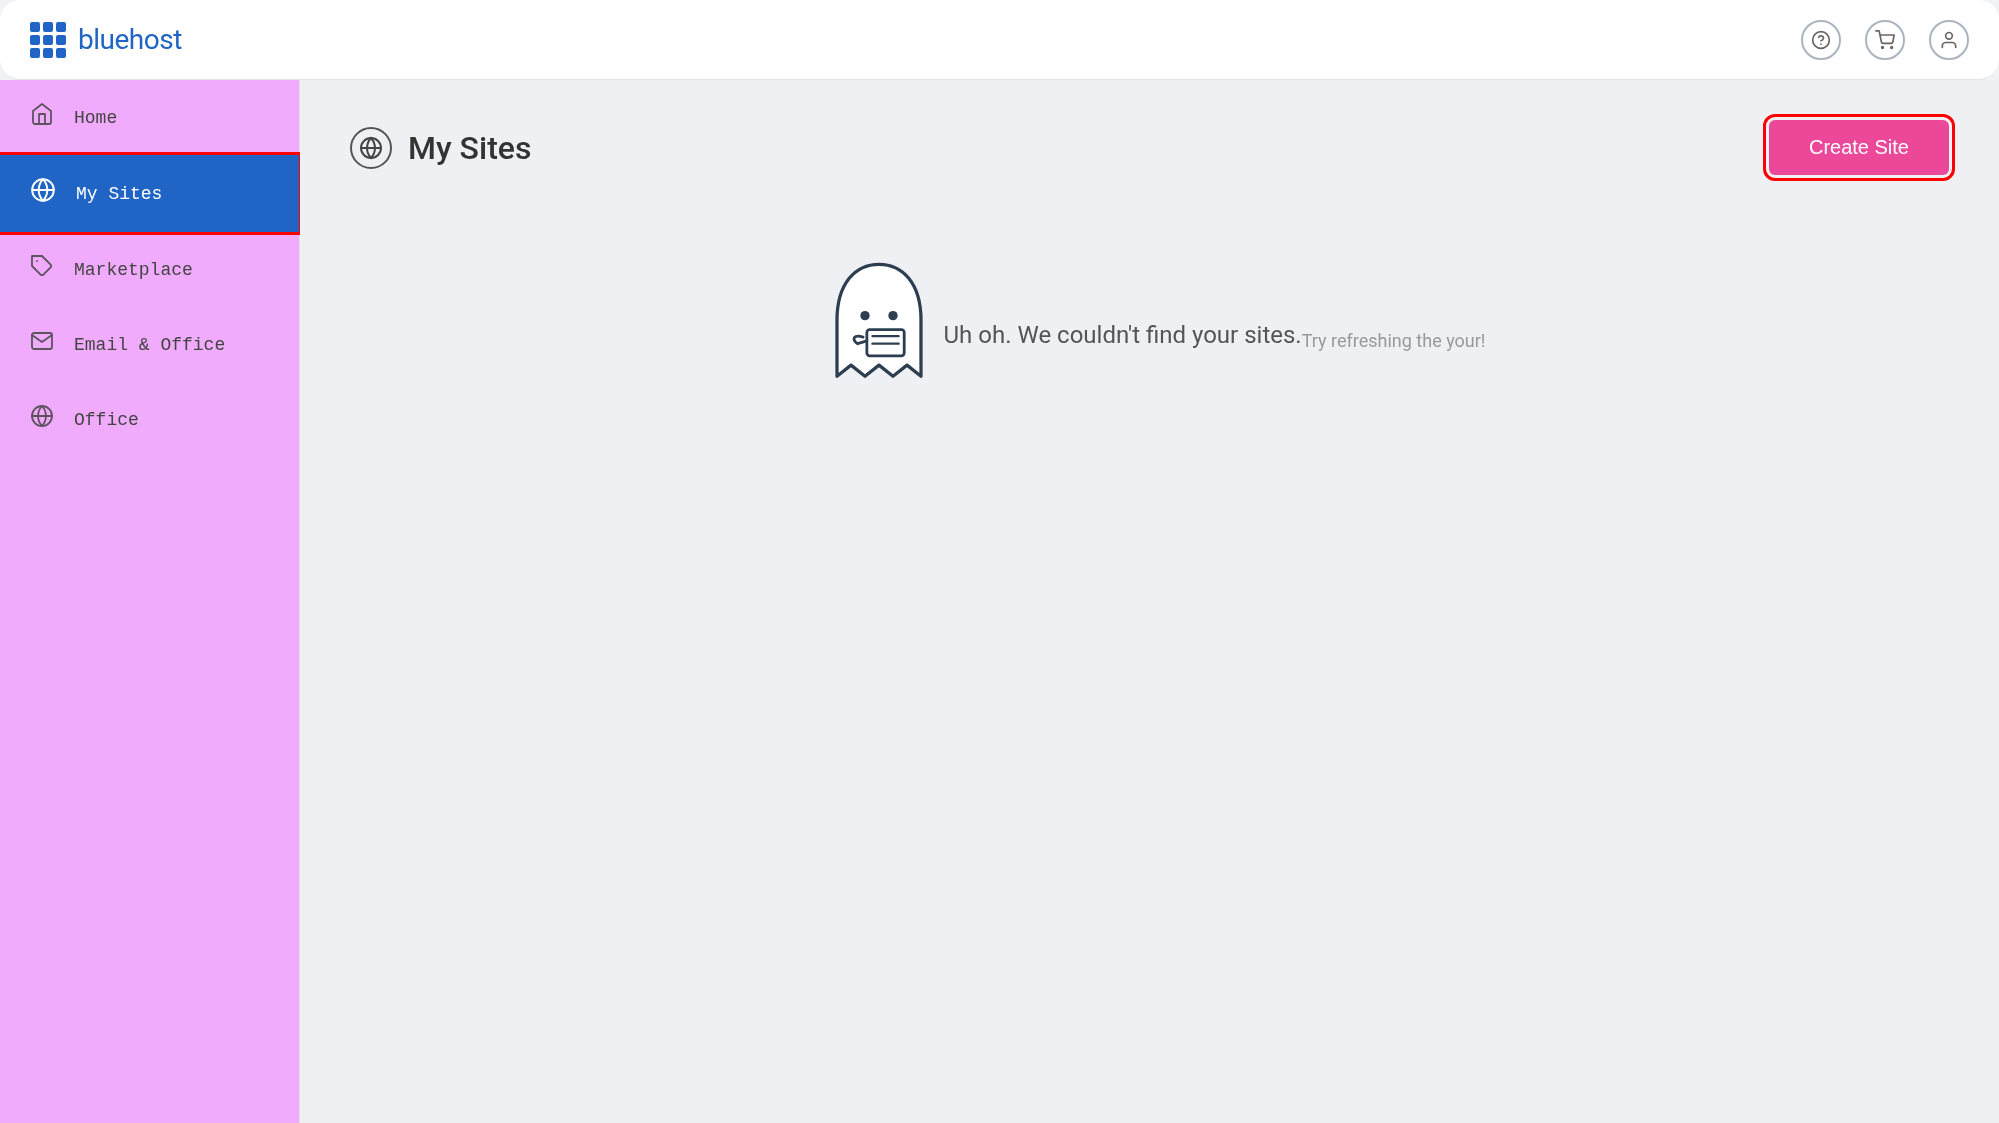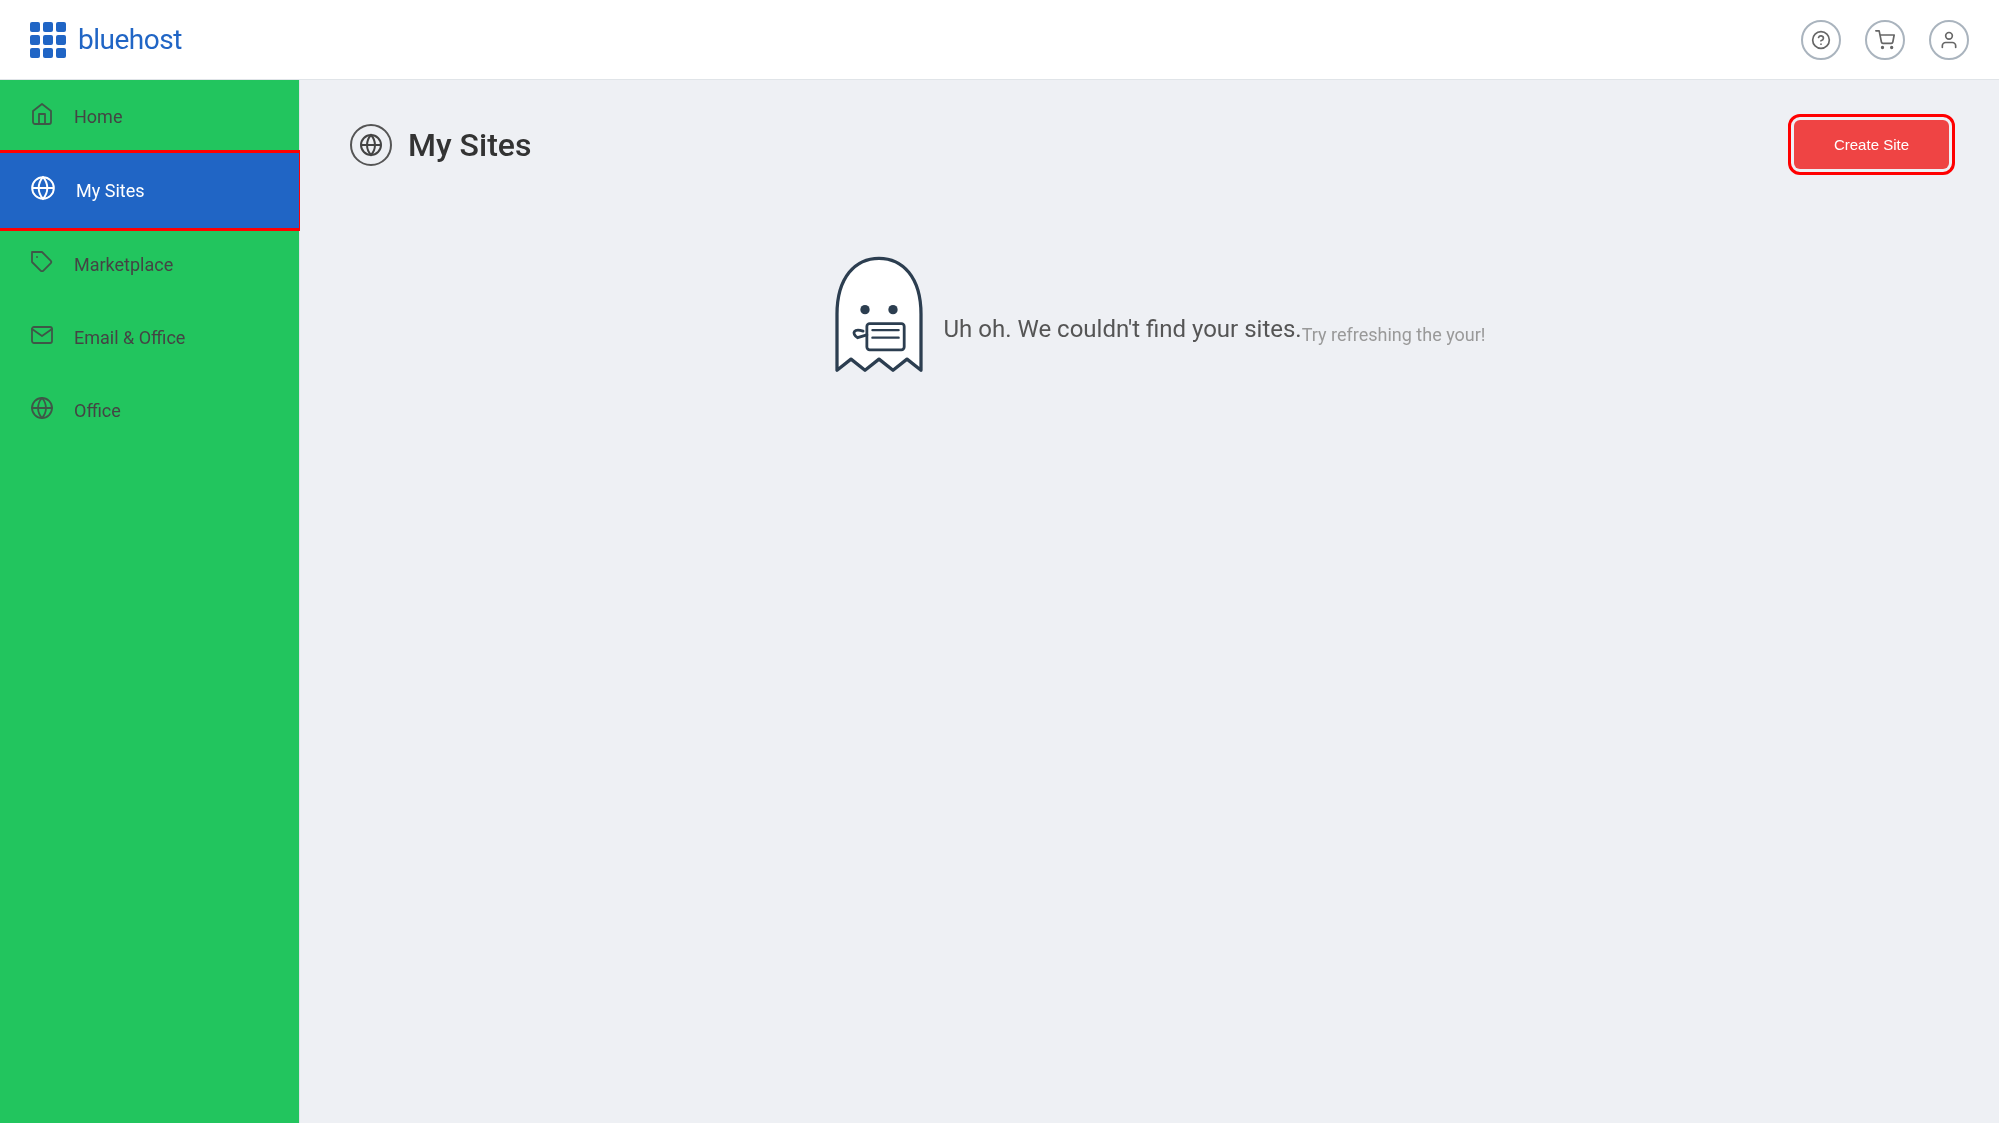--- a/index.html
+++ b/index.html
@@ -8,20 +8,21 @@
     
     .header {
       background: #fff;
       height: 80px;
       display: flex;
       align-items: center;
       padding: 0 30px;
       border-bottom: 1px solid #e0e4e8;
       position: relative;
       z-index: 10;
+      border-radius: 20px;
     }
     .logo-area {
       display: flex;
       align-items: center;
       gap: 12px;
     }
     .logo-grid {
       display: grid;
       grid-template-columns: repeat(3, 10px);
       gap: 3px;
@@ -60,23 +61,24 @@
 
     
     .layout {
       display: flex;
       height: calc(100vh - 80px);
     }
 
     
     .sidebar {
       width: 300px;
-      background: #22c55e;
+      background: #f0abfc;
       border-right: 1px solid #e0e4e8;
       flex-shrink: 0;
+      font-family: Liberation Mono, monospace;
     }
     .sidebar-item {
       display: flex;
       align-items: center;
       gap: 20px;
       padding: 22px 30px;
       cursor: pointer;
       color: #444;
       font-size: 18px;
       font-weight: 400;
@@ -125,25 +127,25 @@
       font-weight: 900;
       color: #555;
       background: transparent;
     }
     .page-title {
       font-size: 32px;
       font-weight: 500;
       color: #333;
     }
     .create-site-btn {
-      background: #ef4444;
+      background: #ec4899;
       color: #fff;
       border: none;
       padding: 16px 40px;
-      font-size: 15px;
+      font-size: 20px;
       border-radius: 6px;
       cursor: pointer;
       font-weight: 500;
       outline: 3px solid red;
       outline-offset: 3px;
     }
 
     
     .empty-state {
       display: flex;

